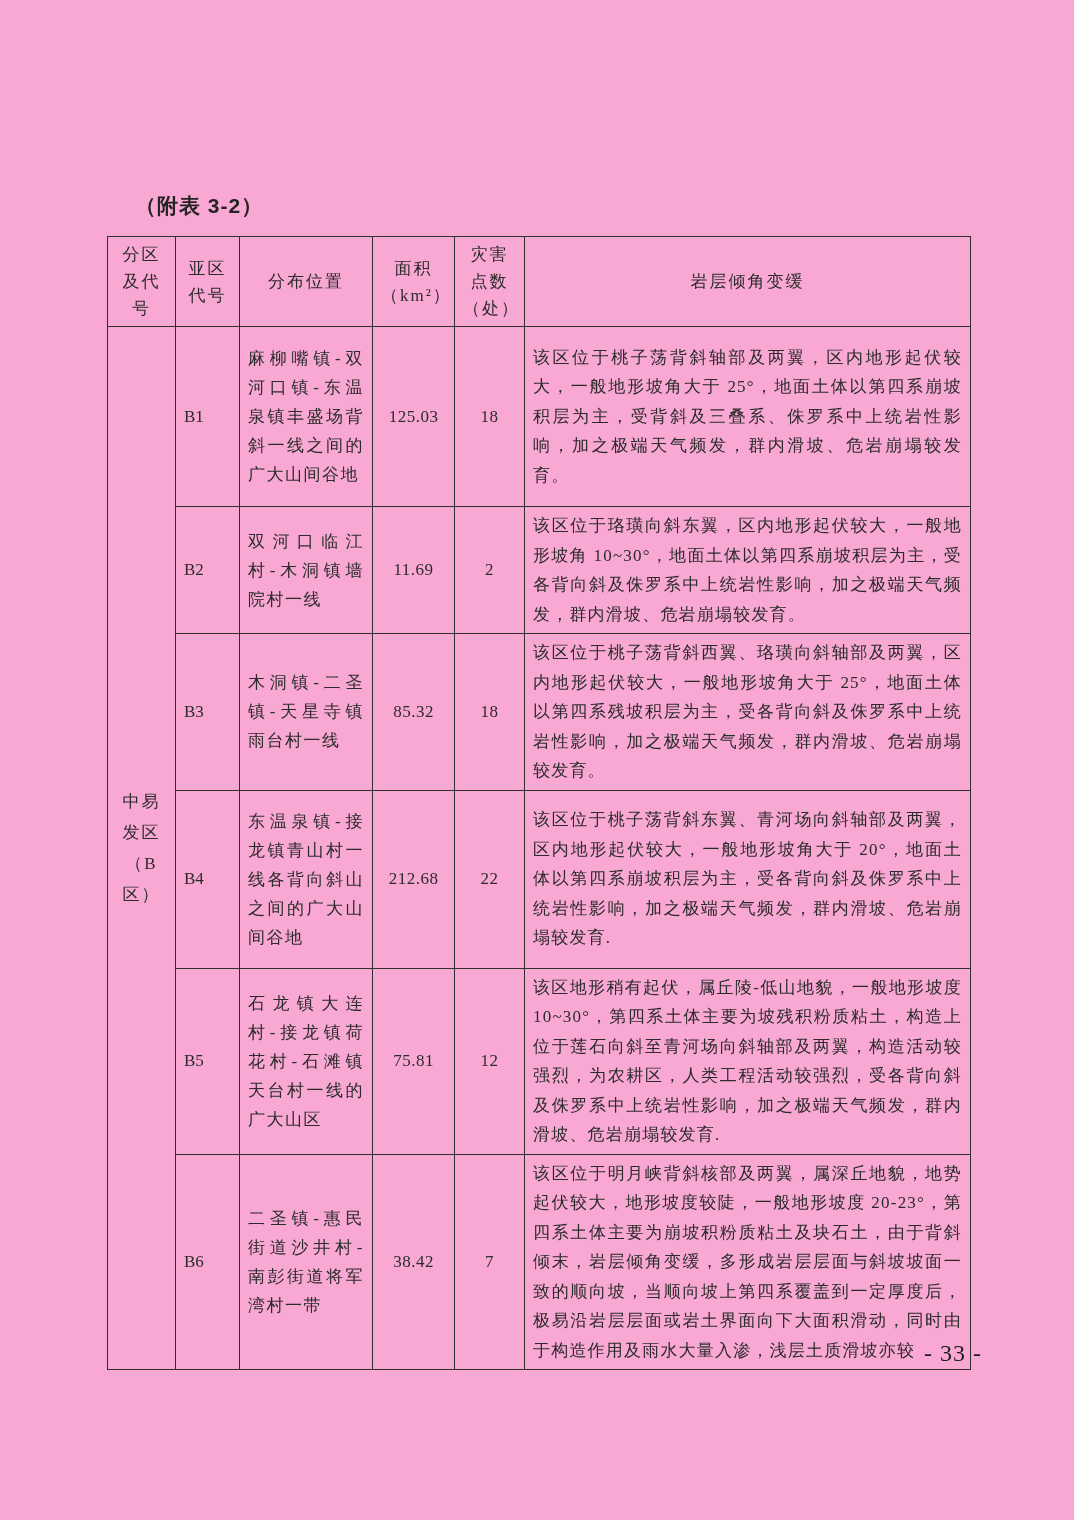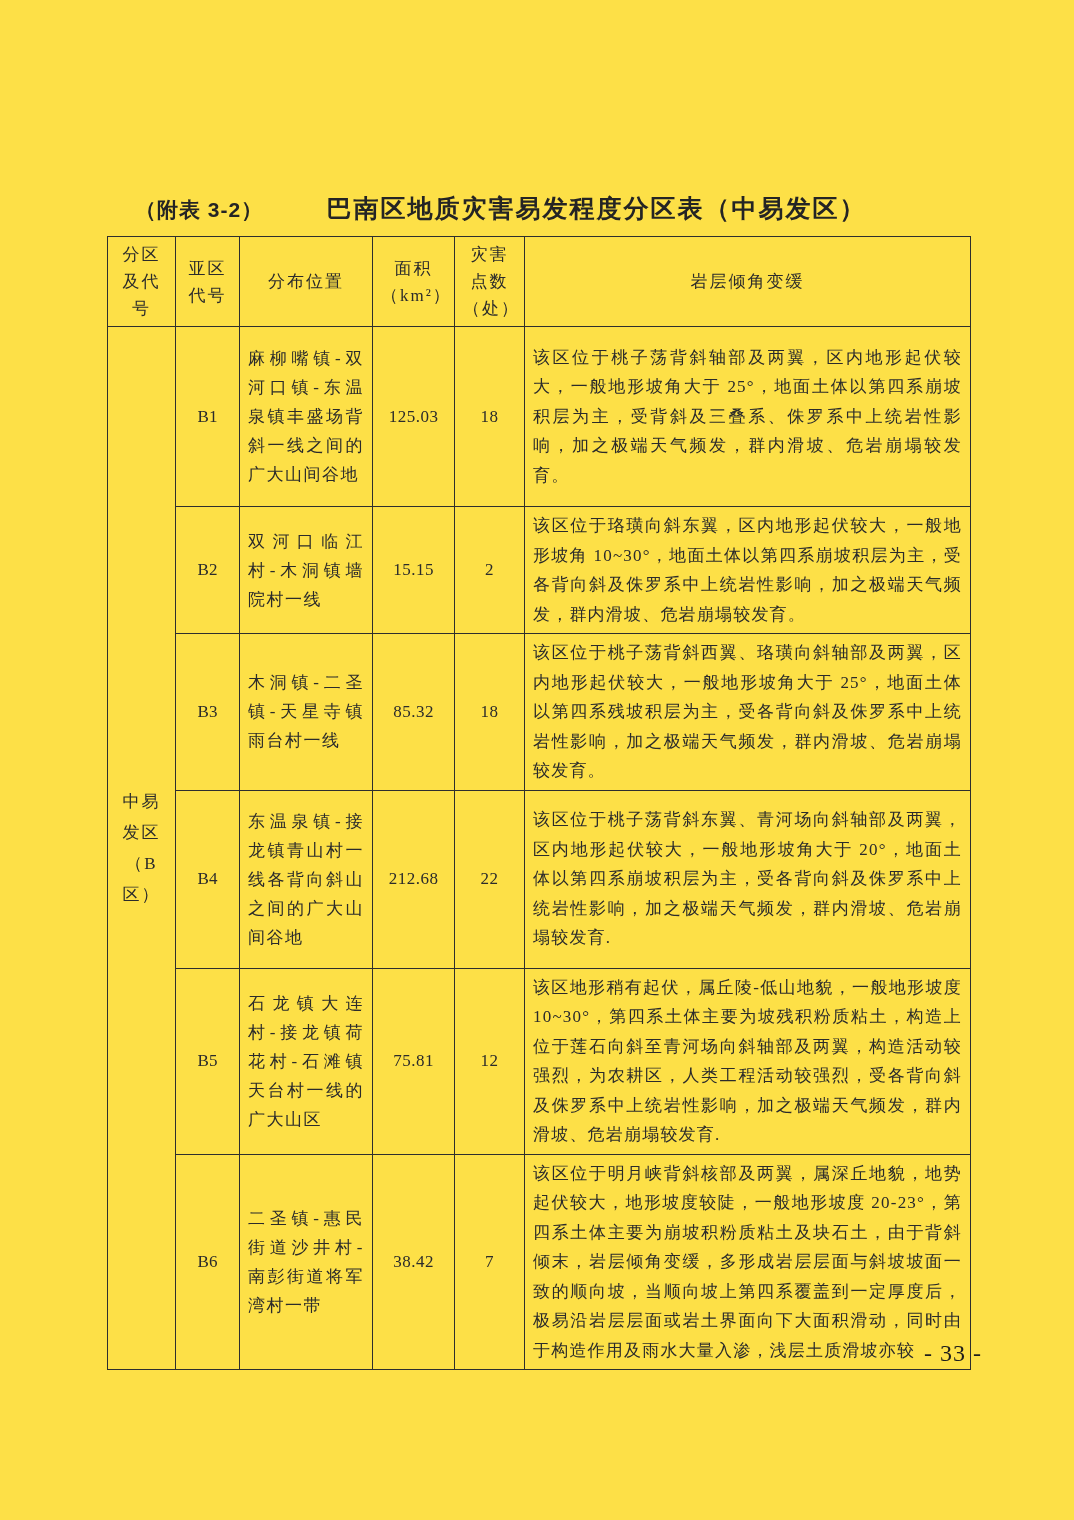--- a/index.html
+++ b/index.html
@@ -1,19 +1,19 @@
 <!DOCTYPE html>
 <html><head>
 <meta charset="utf-8">
 <style>
   html,body{margin:0;padding:0;background:#ffffff;}
   .page{
     position:relative;
     width:1074px;height:1520px;
-    background:#fde047;
+    background:#f9a8d4;
     font-family:"Liberation Serif","DejaVu Serif",serif;
     color:#242424;
     overflow:hidden;
   }
   .title-row{
     position:absolute;left:107px;top:192px;width:863px;
     display:flex;align-items:baseline;
     font-family:"Liberation Sans","DejaVu Sans",sans-serif;
     font-weight:bold;
   }
@@ -32,21 +32,21 @@
     font-size:17px;
     color:#2b2b2b;
     overflow:hidden;
   }
   th{font-weight:normal;text-align:center;letter-spacing:2px;line-height:27px;}
   .pre{white-space:pre-line;}
   td.zone-cell{
     text-align:center;font-size:18px;line-height:31px;letter-spacing:2px;
     vertical-align:middle;
   }
-  td.code-cell{text-align:center;font-size:18px;}
+  td.code-cell{font-size:18px;}
   td.loc-cell{
     text-align:justify;text-justify:inter-character;
     line-height:29px;letter-spacing:1.5px;
     padding:6px 11px;
   }
   td.num-cell{text-align:center;font-size:18px;letter-spacing:0.5px;margin-left:21px;}
   td.geo-cell{
     text-align:justify;text-justify:inter-character;
     line-height:29.5px;letter-spacing:1.2px;
     padding:6px 13px;
@@ -61,21 +61,20 @@
     margin-left:44px;
   }
 </style>
 </head>
 <body>
 
 <div class="page">
 
   <div class="title-row">
     <span class="title-prefix">（附表 3-2）</span>
-    <span class="main-title">巴南区地质灾害易发程度分区表（中易发区）</span>
   </div>
 
   <table class="zoning">
     <colgroup>
       <col style="width:68px">
         <col style="width:64px">
         <col style="width:133px">
       <col style="width:82px">
         <col style="width:70px">
         <col style="width:446px">
@@ -105,21 +104,21 @@
       <td class="code-cell">B1</td>
       <td class="loc-cell">麻柳嘴镇-双河口镇-东温泉镇丰盛场背斜一线之间的广大山间谷地</td>
       <td class="num-cell">125.03</td>
       <td class="num-cell">18</td>
       <td class="geo-cell">该区位于桃子荡背斜轴部及两翼，区内地形起伏较大，一般地形坡角大于 25°，地面土体以第四系崩坡积层为主，受背斜及三叠系、侏罗系中上统岩性影响，加之极端天气频发，群内滑坡、危岩崩塌较发育。</td>
     </tr>
 
     <tr style="height:116px">
       <td class="code-cell">B2</td>
       <td class="loc-cell">双河口临江村-木洞镇墙院村一线</td>
-      <td class="num-cell">15.15</td>
+      <td class="num-cell">11.69</td>
       <td class="num-cell">2</td>
       <td class="geo-cell">该区位于珞璜向斜东翼，区内地形起伏较大，一般地形坡角 10~30°，地面土体以第四系崩坡积层为主，受各背向斜及侏罗系中上统岩性影响，加之极端天气频发，群内滑坡、危岩崩塌较发育。</td>
     </tr>
 
     <tr style="height:142px">
       <td class="code-cell">B3</td>
       <td class="loc-cell">木洞镇-二圣镇-天星寺镇雨台村一线</td>
       <td class="num-cell">85.32</td>
       <td class="num-cell">18</td>
       <td class="geo-cell">该区位于桃子荡背斜西翼、珞璜向斜轴部及两翼，区内地形起伏较大，一般地形坡角大于 25°，地面土体以第四系残坡积层为主，受各背向斜及侏罗系中上统岩性影响，加之极端天气频发，群内滑坡、危岩崩塌较发育。</td>

